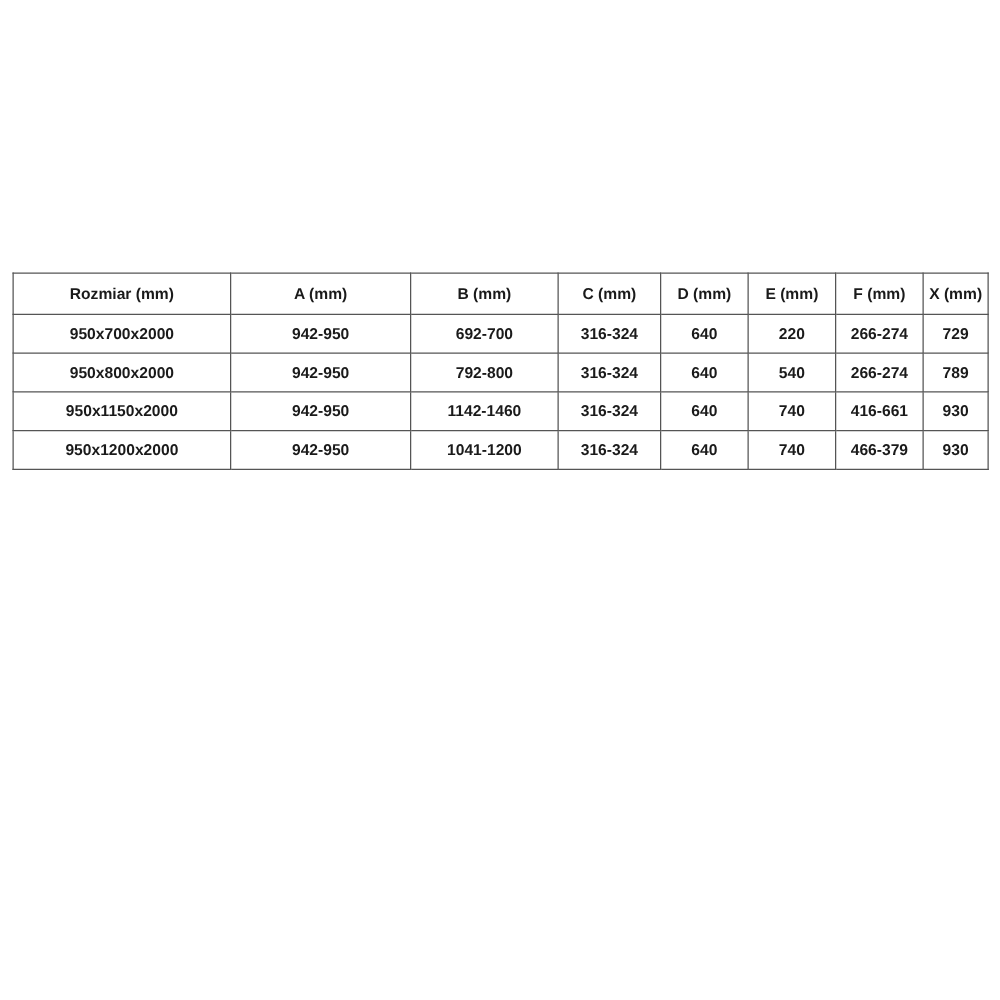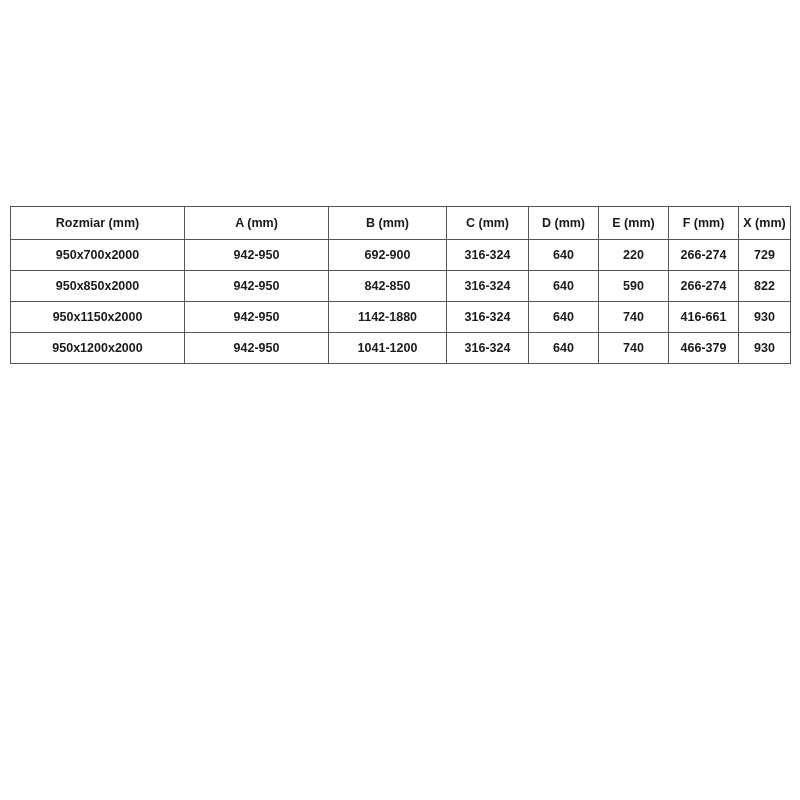--- a/index.html
+++ b/index.html
@@ -15,21 +15,21 @@
     overflow: hidden;
   }
   .page {
     position: relative;
     width: 800px;
     height: 800px;
   }
   .table-wrap {
     position: absolute;
     left: 10px;
-    top: 206px;
+    top: 218px;
     width: 780px;
   }
   table.size-table {
     border-collapse: collapse;
     table-layout: fixed;
     width: 780px;
     font-size: 12.5px;
   }
   table.size-table td,
   table.size-table th {
@@ -82,41 +82,41 @@
           <th>D (mm)</th>
           <th>E (mm)</th>
           <th>F (mm)</th>
           <th>X (mm)</th>
         </tr>
       </thead>
       <tbody>
         <tr>
           <td>950x700x2000</td>
           <td>942-950</td>
-          <td>692-900</td>
+          <td>692-700</td>
           <td>316-324</td>
           <td>640</td>
           <td>220</td>
           <td>266-274</td>
           <td>729</td>
         </tr>
         <tr>
-          <td>950x850x2000</td>
+          <td>950x800x2000</td>
           <td>942-950</td>
-          <td>842-850</td>
+          <td>792-800</td>
           <td>316-324</td>
           <td>640</td>
-          <td>590</td>
+          <td>540</td>
           <td>266-274</td>
-          <td>822</td>
+          <td>789</td>
         </tr>
         <tr>
           <td>950x1150x2000</td>
           <td>942-950</td>
-          <td>1142-1880</td>
+          <td>1142-1460</td>
           <td>316-324</td>
           <td>640</td>
           <td>740</td>
           <td>416-661</td>
           <td>930</td>
         </tr>
         <tr>
           <td>950x1200x2000</td>
           <td>942-950</td>
           <td>1041-1200</td>

